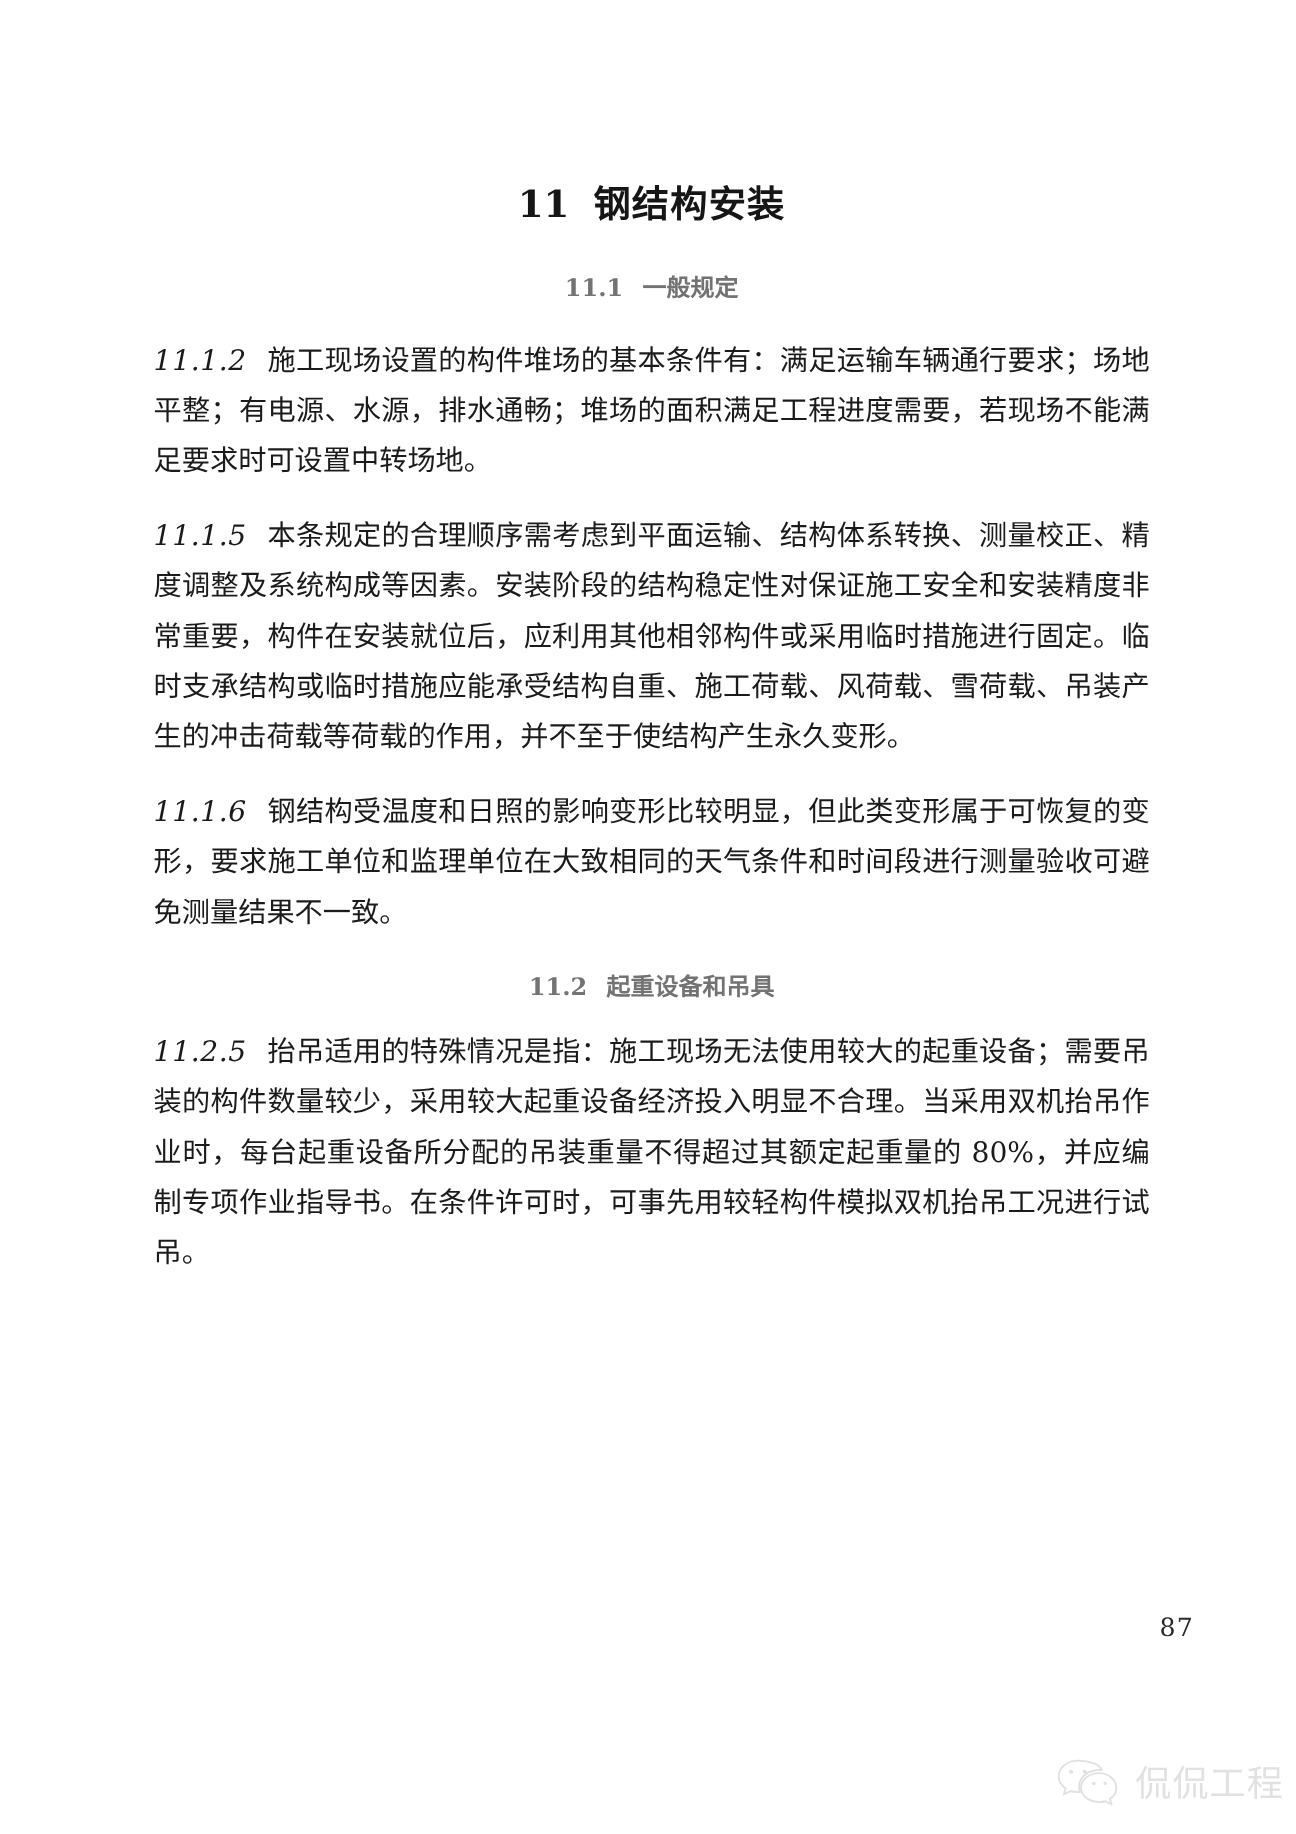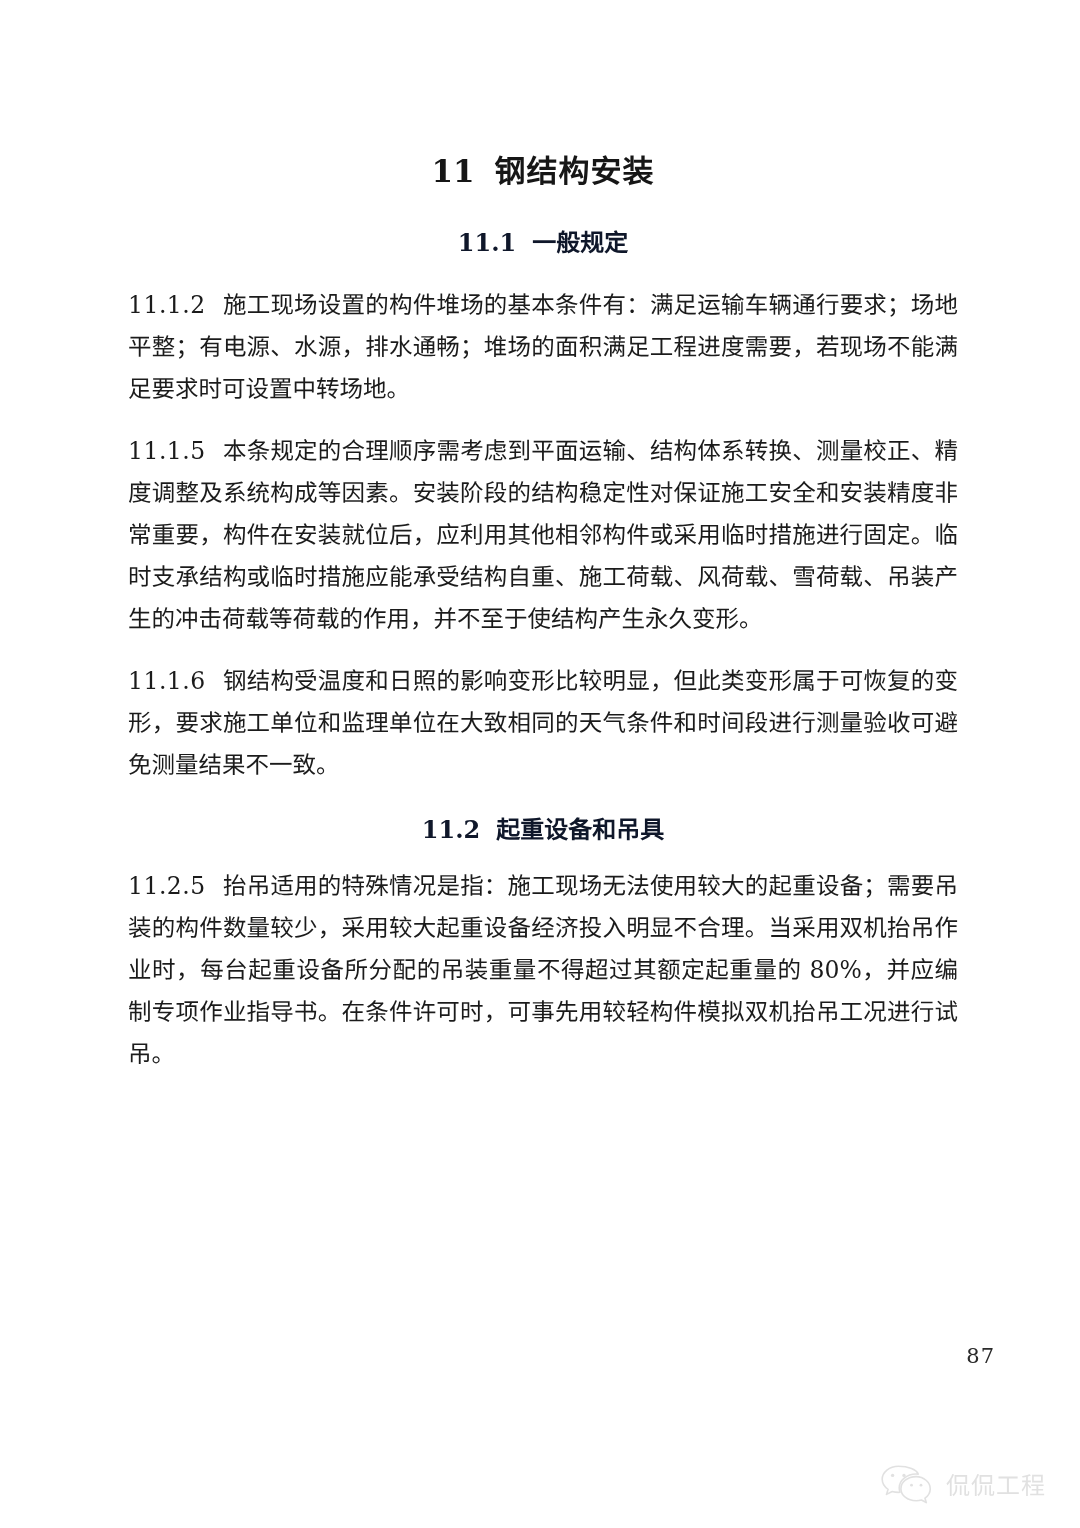--- a/index.html
+++ b/index.html
@@ -44,26 +44,26 @@
     line-height: 1.25;
     color: #161616;
   }
   .chapter-title .num {
     letter-spacing: 0px;
     padding-right: 20px;
   }
 
   .section-title {
     text-align: center;
-    font-size: 24px;
+    font-size: 20px;
     font-weight: 700;
     margin: 0;
     padding-top: 36px;
     line-height: 1.3;
-    color: #0f172a;
+    color: #737373;
   }
   .section-title .num {
     padding-right: 16px;
   }
 
   .section-title.s2 {
     padding-top: 28px;
     text-align: center;
   }
 
@@ -74,20 +74,21 @@
     text-align: justify;
     text-justify: inter-ideograph;
     margin: 0;
     padding-top: 20px;
     color: #1b1b1b;
     word-break: break-all;
   }
   .para .pnum {
     padding-right: 17px;
     letter-spacing: 0.5px;
+    font-style: italic;
   }
   .para.first-after-head {
     padding-top: 26px;
   }
 
   
   .page-number {
     position: absolute;
     right: 85px;
     top: 1344px;
@@ -105,21 +106,21 @@
     align-items: center;
     gap: 10px;
     opacity: 0.55;
   }
   .watermark .wechat-icon {
     width: 56px;
     height: 42px;
     display: block;
   }
   .watermark .wm-text {
-    font-size: 24px;
+    font-size: 30px;
     color: #c9c9c9;
     font-family: Liberation Sans, sans-serif;
     letter-spacing: 1px;
     white-space: nowrap;
   }
 </style>
 </head>
 <body>
 
 <div class="page">

